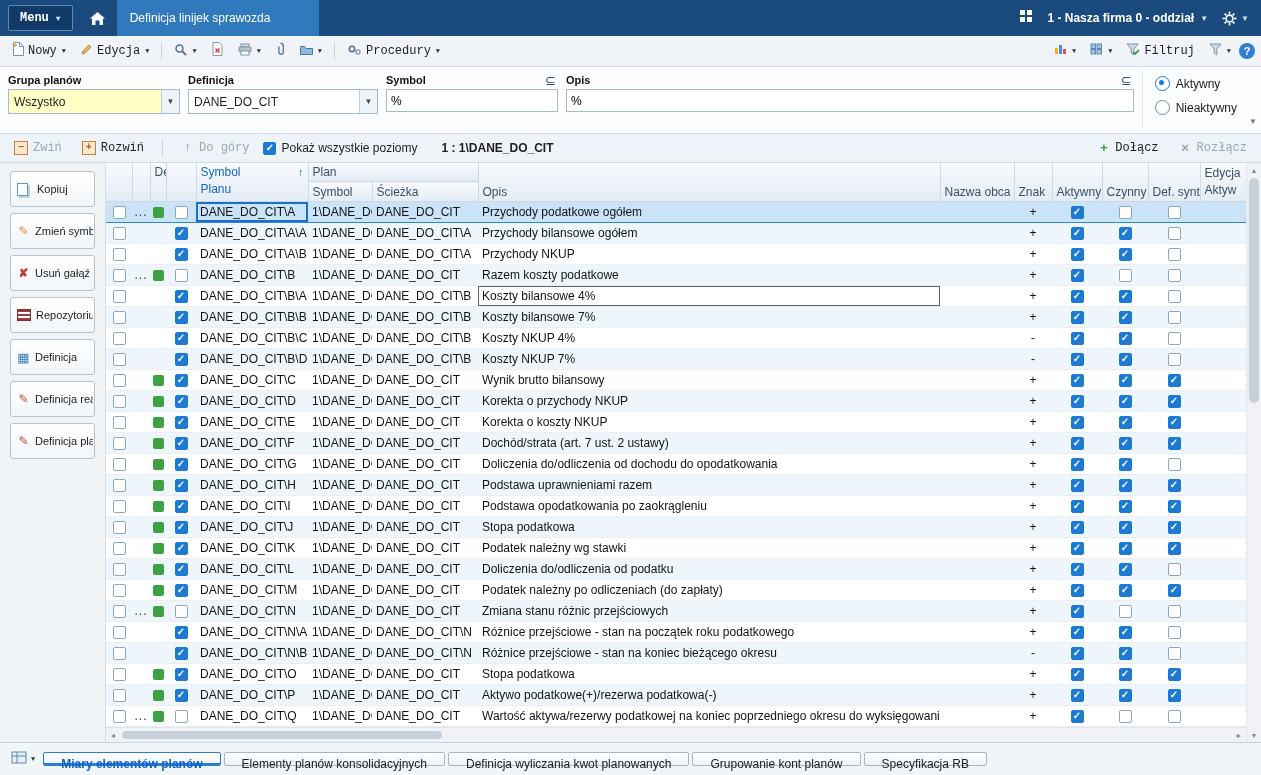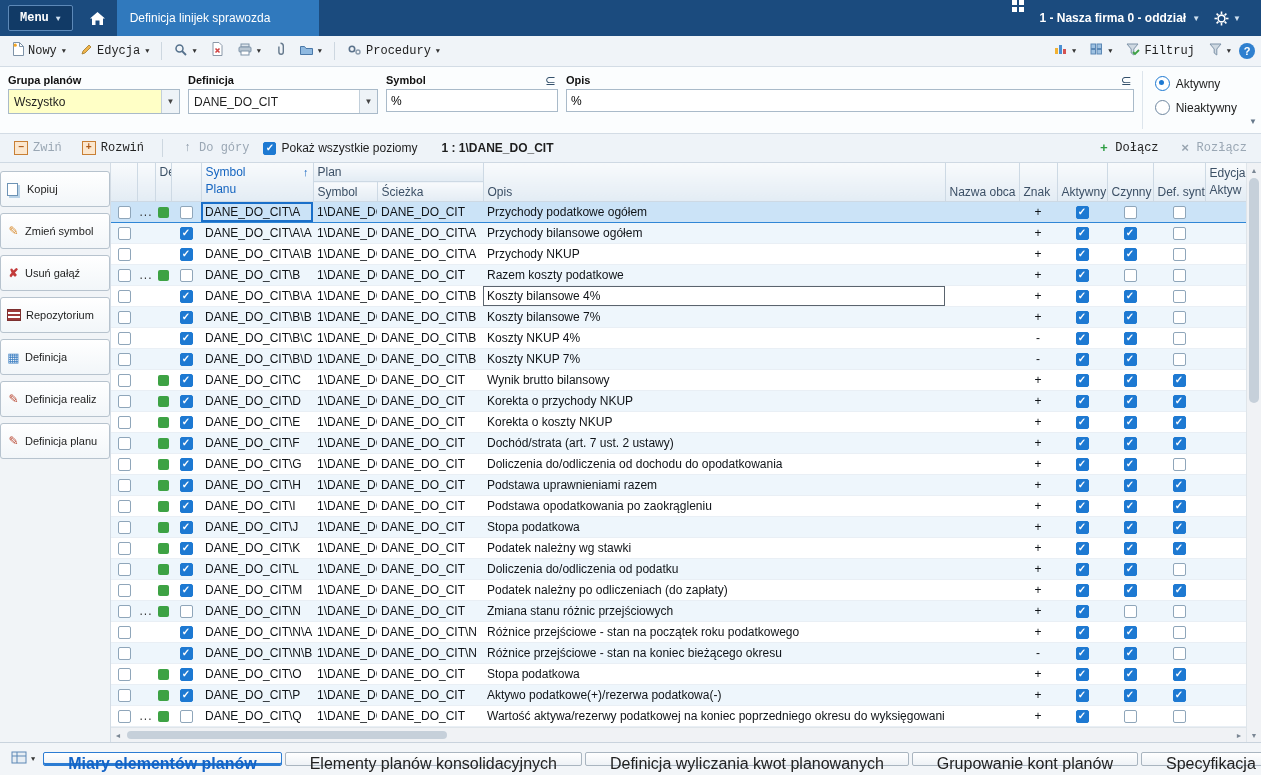--- a/index.html
+++ b/index.html
@@ -12,21 +12,21 @@
   
   .topbar{flex:0 0 36px;background:#1b4b7e;display:flex;align-items:stretch}
   .menu-btn{margin:5px 8px;height:26px;padding:0 11px;background:#113a66;border:1px solid #5d89b8;
     border-radius:2px;color:#fff;font-weight:bold;font-size:12px;display:flex;align-items:center;gap:7px;cursor:pointer}
   .dd{font-size:8px;color:#cfe0f0}
   .home-wrap{width:34px;display:flex;align-items:center;justify-content:center}
   .ttab{display:flex;align-items:center;padding:0 13px;color:#fff;font-size:12px;background:#235a92;
     margin-left:2px;white-space:nowrap;overflow:hidden}
   .ttab.t1{width:216px}
   .ttab.on{background:#3079bd;width:176px}
-  .tb-right{display:flex;gap:14px;padding-right:20px}
+  .tb-right{display:flex;align-items:center;gap:14px;padding-right:12px}
   .company{display:flex;align-items:center;gap:6px;color:#fff;font-weight:bold;font-size:12px;cursor:pointer}
   .gearwrap{display:flex;align-items:center;gap:4px;cursor:pointer}
 
   
   .toolbar{flex:0 0 30px;background:#f0f4f8;border-bottom:1px solid #d3dce5;display:flex;align-items:center;padding:0 6px;gap:2px}
   .tbtn{display:flex;align-items:center;gap:4px;padding:3px 5px;background:none;border:1px solid transparent;font-size:12px;color:#222;cursor:pointer;white-space:nowrap}
   .dd2{font-size:7px;color:#333;margin-left:1px}
   .sep{width:1px;height:18px;background:#cdd7e0;margin:0 4px}
   .help-ic{width:16px;height:16px;border-radius:50%;background:#2f80cf;color:#fff;font-weight:bold;font-size:11px;
     display:flex;align-items:center;justify-content:center}
@@ -65,21 +65,21 @@
       background:#fff;border-radius:2px;vertical-align:middle;box-sizing:border-box}
   .cb.on{background:#1d79d2;border-color:#1d79d2}
   .cb.on::after{content:"✓";color:#fff;font-size:10px;font-weight:bold;line-height:1}
   .defsq{display:inline-block;width:11px;height:11px;background:#3da244;border-radius:2px;vertical-align:middle}
   .dots{color:#333;letter-spacing:1px;cursor:pointer}
 
   
   .main{flex:1;display:flex;min-height:0;background:#fff}
   .sidebar{flex:0 0 105px;background:#f1f4f7;border-right:1px solid #d3dce5;padding-top:8px;
     display:flex;flex-direction:column;align-items:center;gap:6px}
-  .side-btn{width:110px;height:36px;background:linear-gradient(#ffffff,#f2f6f9);border:1px solid #b7c3ce;border-radius:3px;
+  .side-btn{width:85px;height:36px;background:linear-gradient(#ffffff,#f2f6f9);border:1px solid #b7c3ce;border-radius:3px;
     display:flex;align-items:center;gap:5px;padding:0 1px 0 6px;box-sizing:border-box;cursor:pointer}
   .side-lab{font-size:11px;white-space:nowrap;overflow:hidden}
   .side-ico{width:13px;height:13px;flex:0 0 13px;font-size:12px;line-height:13px;text-align:center}
   .ico-copy{width:9px;height:11px;flex-basis:9px;border:1px solid #6d93b5;background:#fff;box-shadow:2px 2px 0 #b9d2e6;margin-right:4px}
   .ico-rename::before{content:"✎";color:#d98a2b}
   .ico-delete::before{content:"✘";color:#c23b3b;font-weight:bold}
   .ico-repo{width:12px;height:10px;flex-basis:12px;border:1px solid #7c2f2f;background:repeating-linear-gradient(#9e3a3a 0 2px,#fff 2px 4px)}
   .ico-table::before{content:"▦";color:#3d7fc2;font-size:13px}
   .ico-doc::before{content:"✎";color:#b8452f}
 
@@ -109,22 +109,22 @@
 
   .vscroll{flex:0 0 14px;background:#f0f2f5;border-left:1px solid #dfe5ea;display:flex;flex-direction:column;align-items:center}
   .sarrow{height:14px;width:14px;display:flex;align-items:center;justify-content:center;font-size:7px;color:#7a8794;cursor:pointer}
   .vthumb{width:10px;height:225px;background:#c6d0da;border-radius:5px;margin-top:1px;cursor:pointer}
   .hscroll{flex:0 0 12px;background:#f0f2f5;border-top:1px solid #dfe5ea;display:flex;align-items:center}
   .hthumb{height:8px;width:320px;background:#c6d0da;border-radius:4px;margin-left:2px;cursor:pointer}
 
   
   .footer{flex:0 0 32px;background:#f2f5f8;border-top:1px solid #c9d3dd;display:flex;align-items:center;padding:0 6px;gap:3px}
   .fico-btn{display:flex;align-items:center;gap:3px;padding:2px 4px;background:none;border:1px solid transparent;cursor:pointer}
-  .ftab{height:14px;line-height:22px;padding:0 24px;border:1px solid #a9b5c0;background:linear-gradient(#ffffff,#eef2f6);
-    font-size:16px;color:#222;border-radius:2px;white-space:nowrap;box-sizing:border-box;cursor:pointer}
+  .ftab{height:14px;line-height:22px;padding:0 17px;border:1px solid #a9b5c0;background:linear-gradient(#ffffff,#eef2f6);
+    font-size:12px;color:#222;border-radius:2px;white-space:nowrap;box-sizing:border-box;cursor:pointer}
   .ftab.on{color:#1363c6;border-color:#2b7cd3;box-shadow:inset 0 -2px 0 #2b7cd3;font-weight:bold}
 </style>
 </head>
 <body>
 
 <div class="app">
 
   <div class="topbar">
     <button class="menu-btn">
       <span>Menu</span>

